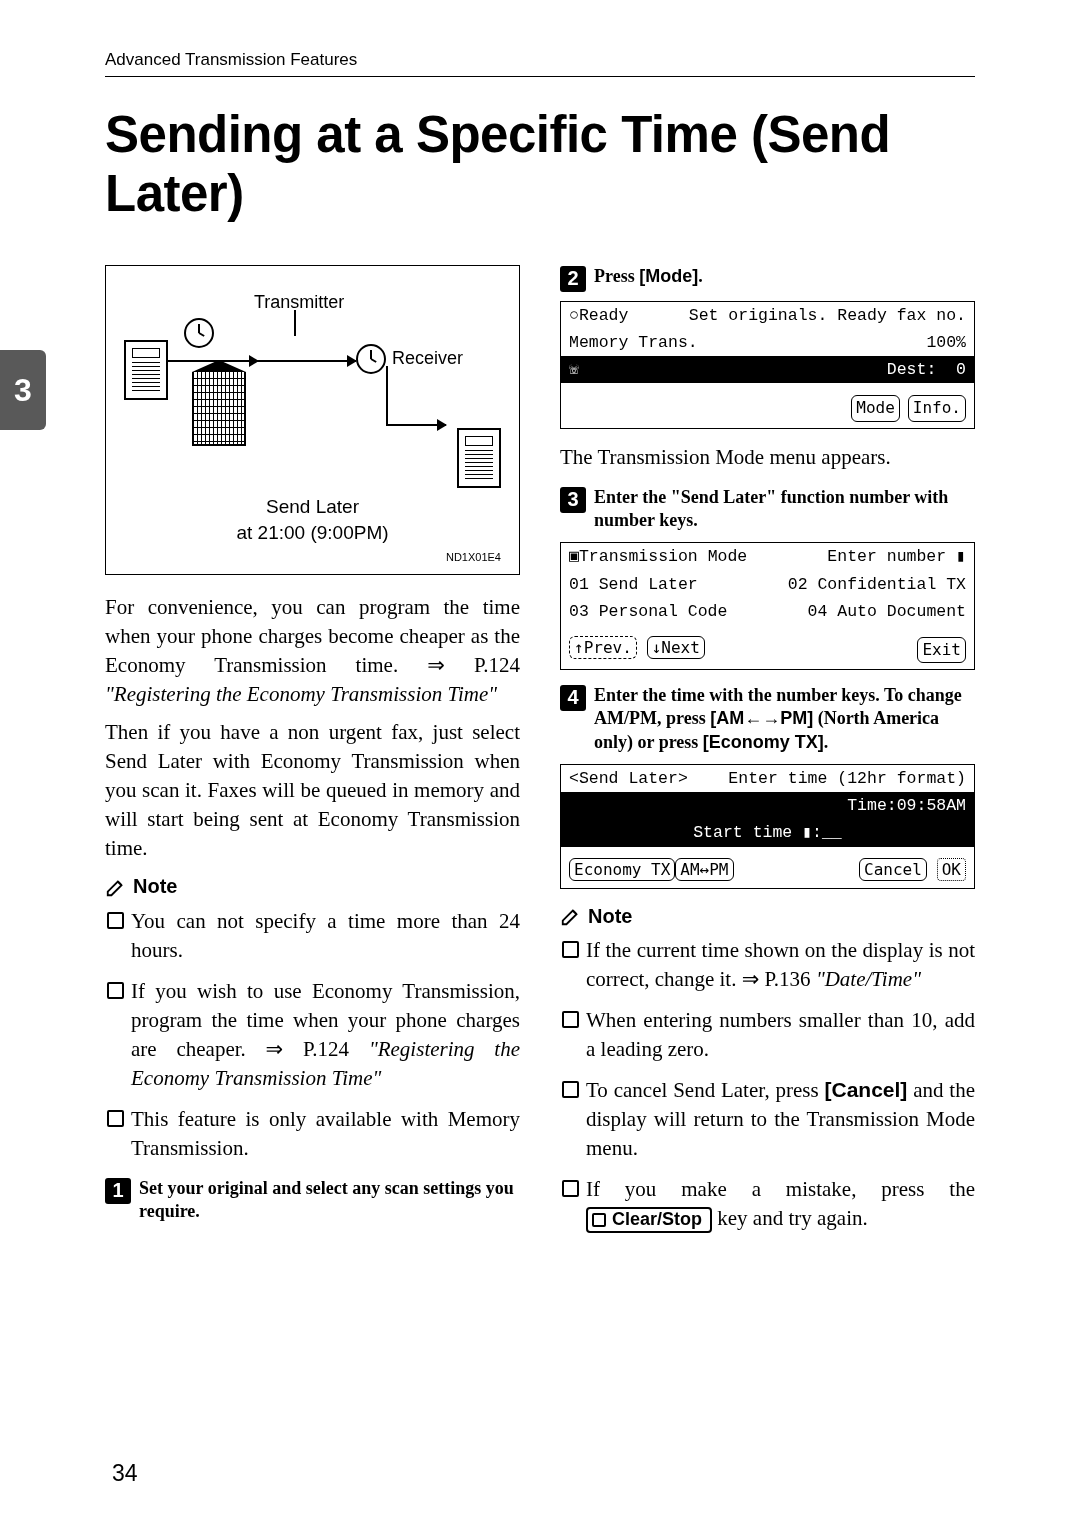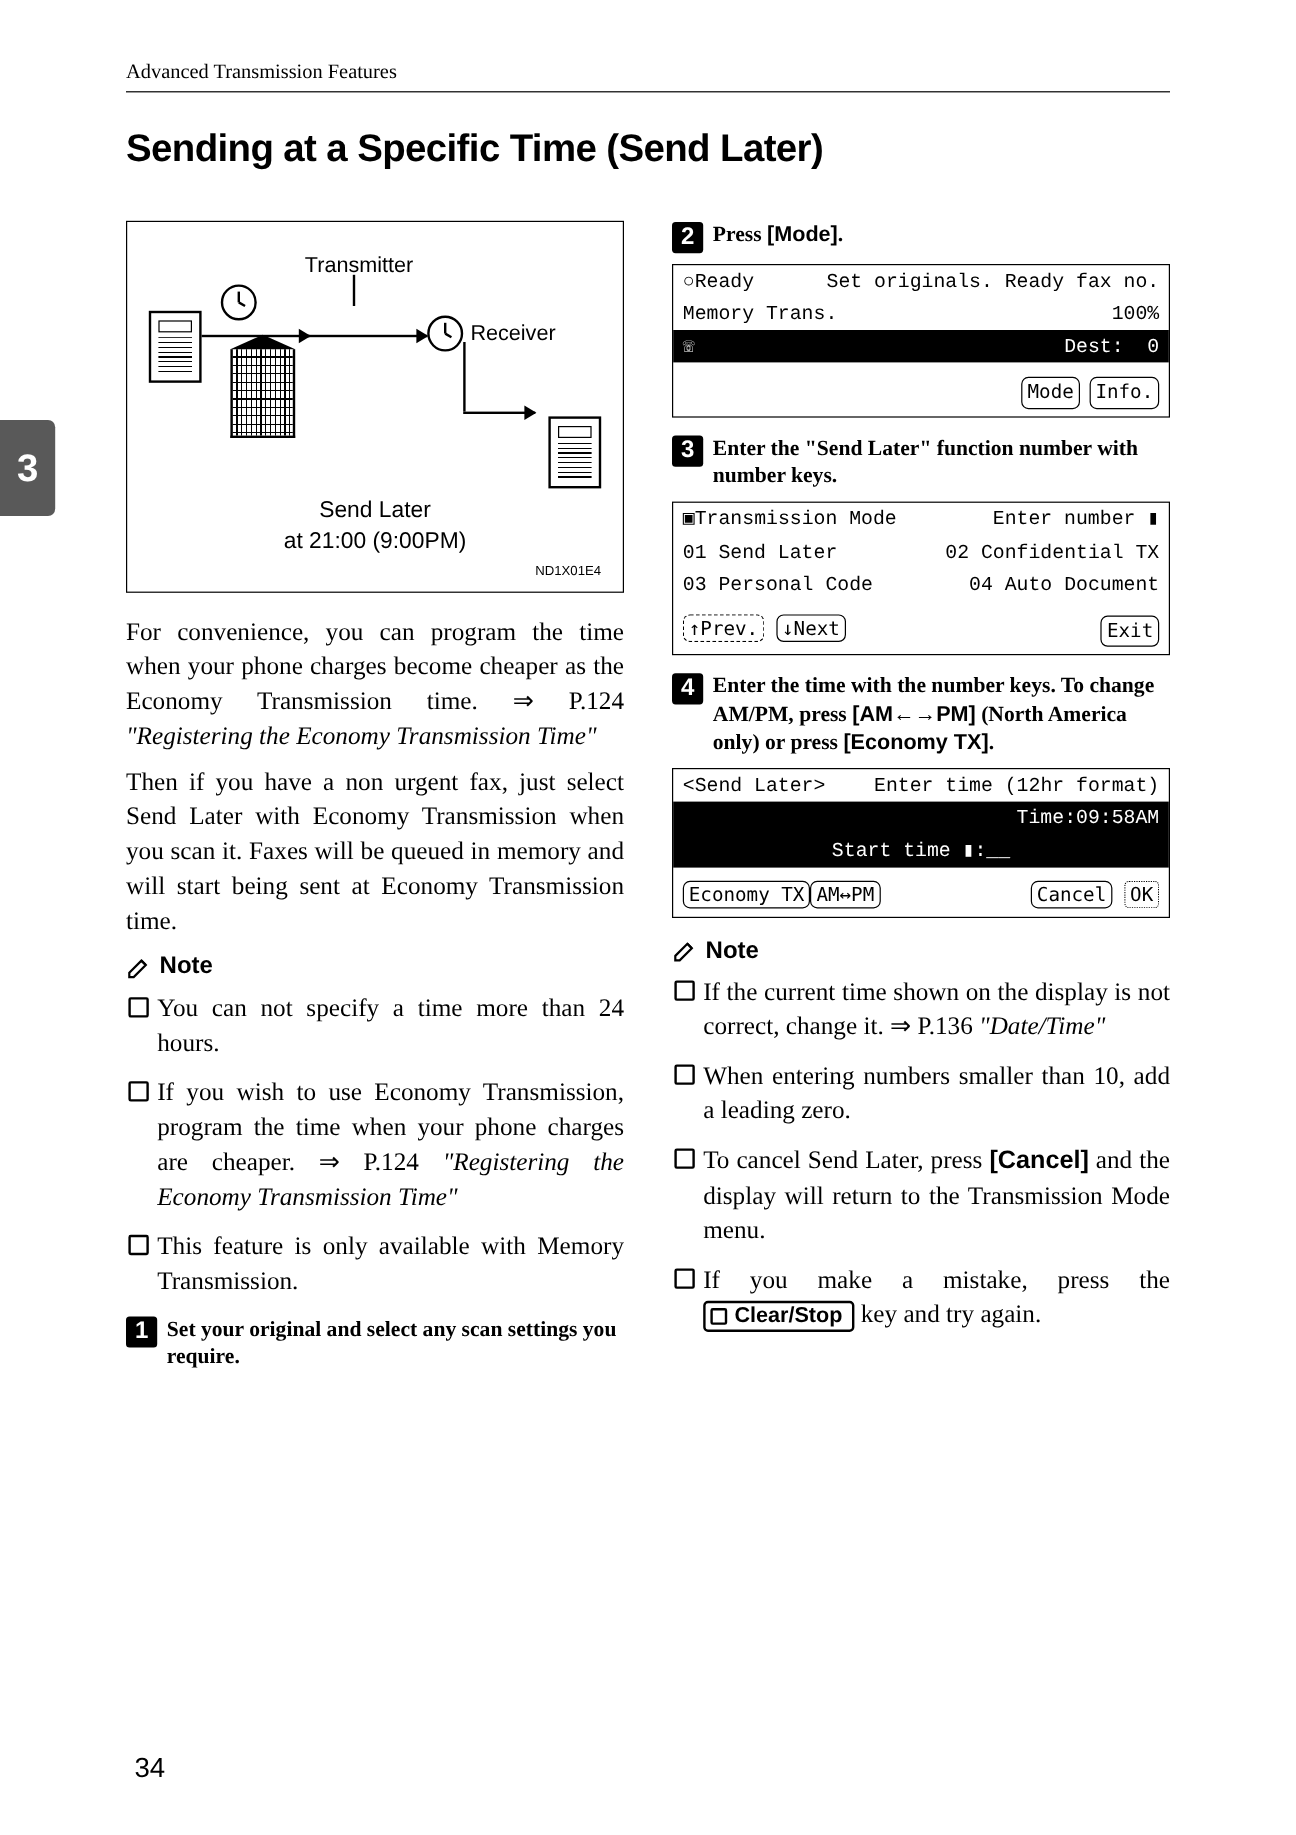--- a/index.html
+++ b/index.html
@@ -8,30 +8,30 @@
     font-family:"Times New Roman",serif;
     color:#000;background:#fff;
     position:relative;
   }
   .page{
     width:870px;
     margin:0 auto;
     padding:50px 0 0 0;
   }
   .running-head{
-    font-family:Liberation Serif, serif;
+    font-family:Liberation Sans, sans-serif;
     font-size:17px;
     border-bottom:1px solid #000;
     padding-bottom:6px;
     margin-bottom:28px;
   }
   h1{
     font-family:"Arial Black",Arial,sans-serif;
     font-weight:900;
-    font-size:32px;
+    font-size:51px;
     margin:16px 0 28px 0;
     letter-spacing:-0.5px;
   }
   .cols{
     display:flex;
     gap:40px;
   }
   .col{flex:1;min-width:0;font-size:21px;line-height:1.38}
   .col p{margin:0 0 10px 0;text-align:justify}
   .ref{font-style:italic}
@@ -214,20 +214,21 @@
         <div class="row"><span>○Ready</span><span>Set originals. Ready fax no.</span></div>
         <div class="row"><span>Memory Trans.</span><span>100%</span></div>
         <div class="row inv"><span>☏</span><span>Dest:  0</span></div>
         <div class="sep"></div>
         <div class="btnrow">
           <span class="lbtn">Mode</span>
           <span class="lbtn">Info.</span>
         </div>
       </div>
 
+      <p>The Transmission Mode menu appears.</p>
 
       <div class="step">
         <div class="n">3</div>
         <div class="t">Enter the "Send Later" function number with number keys.</div>
       </div>
 
       <div class="lcd">
         <div class="row"><span>▣Transmission Mode</span><span>Enter number ▮</span></div>
         <div class="row"><span>01 Send Later</span><span>02 Confidential TX</span></div>
         <div class="row"><span>03 Personal Code</span><span>04 Auto Document</span></div>

